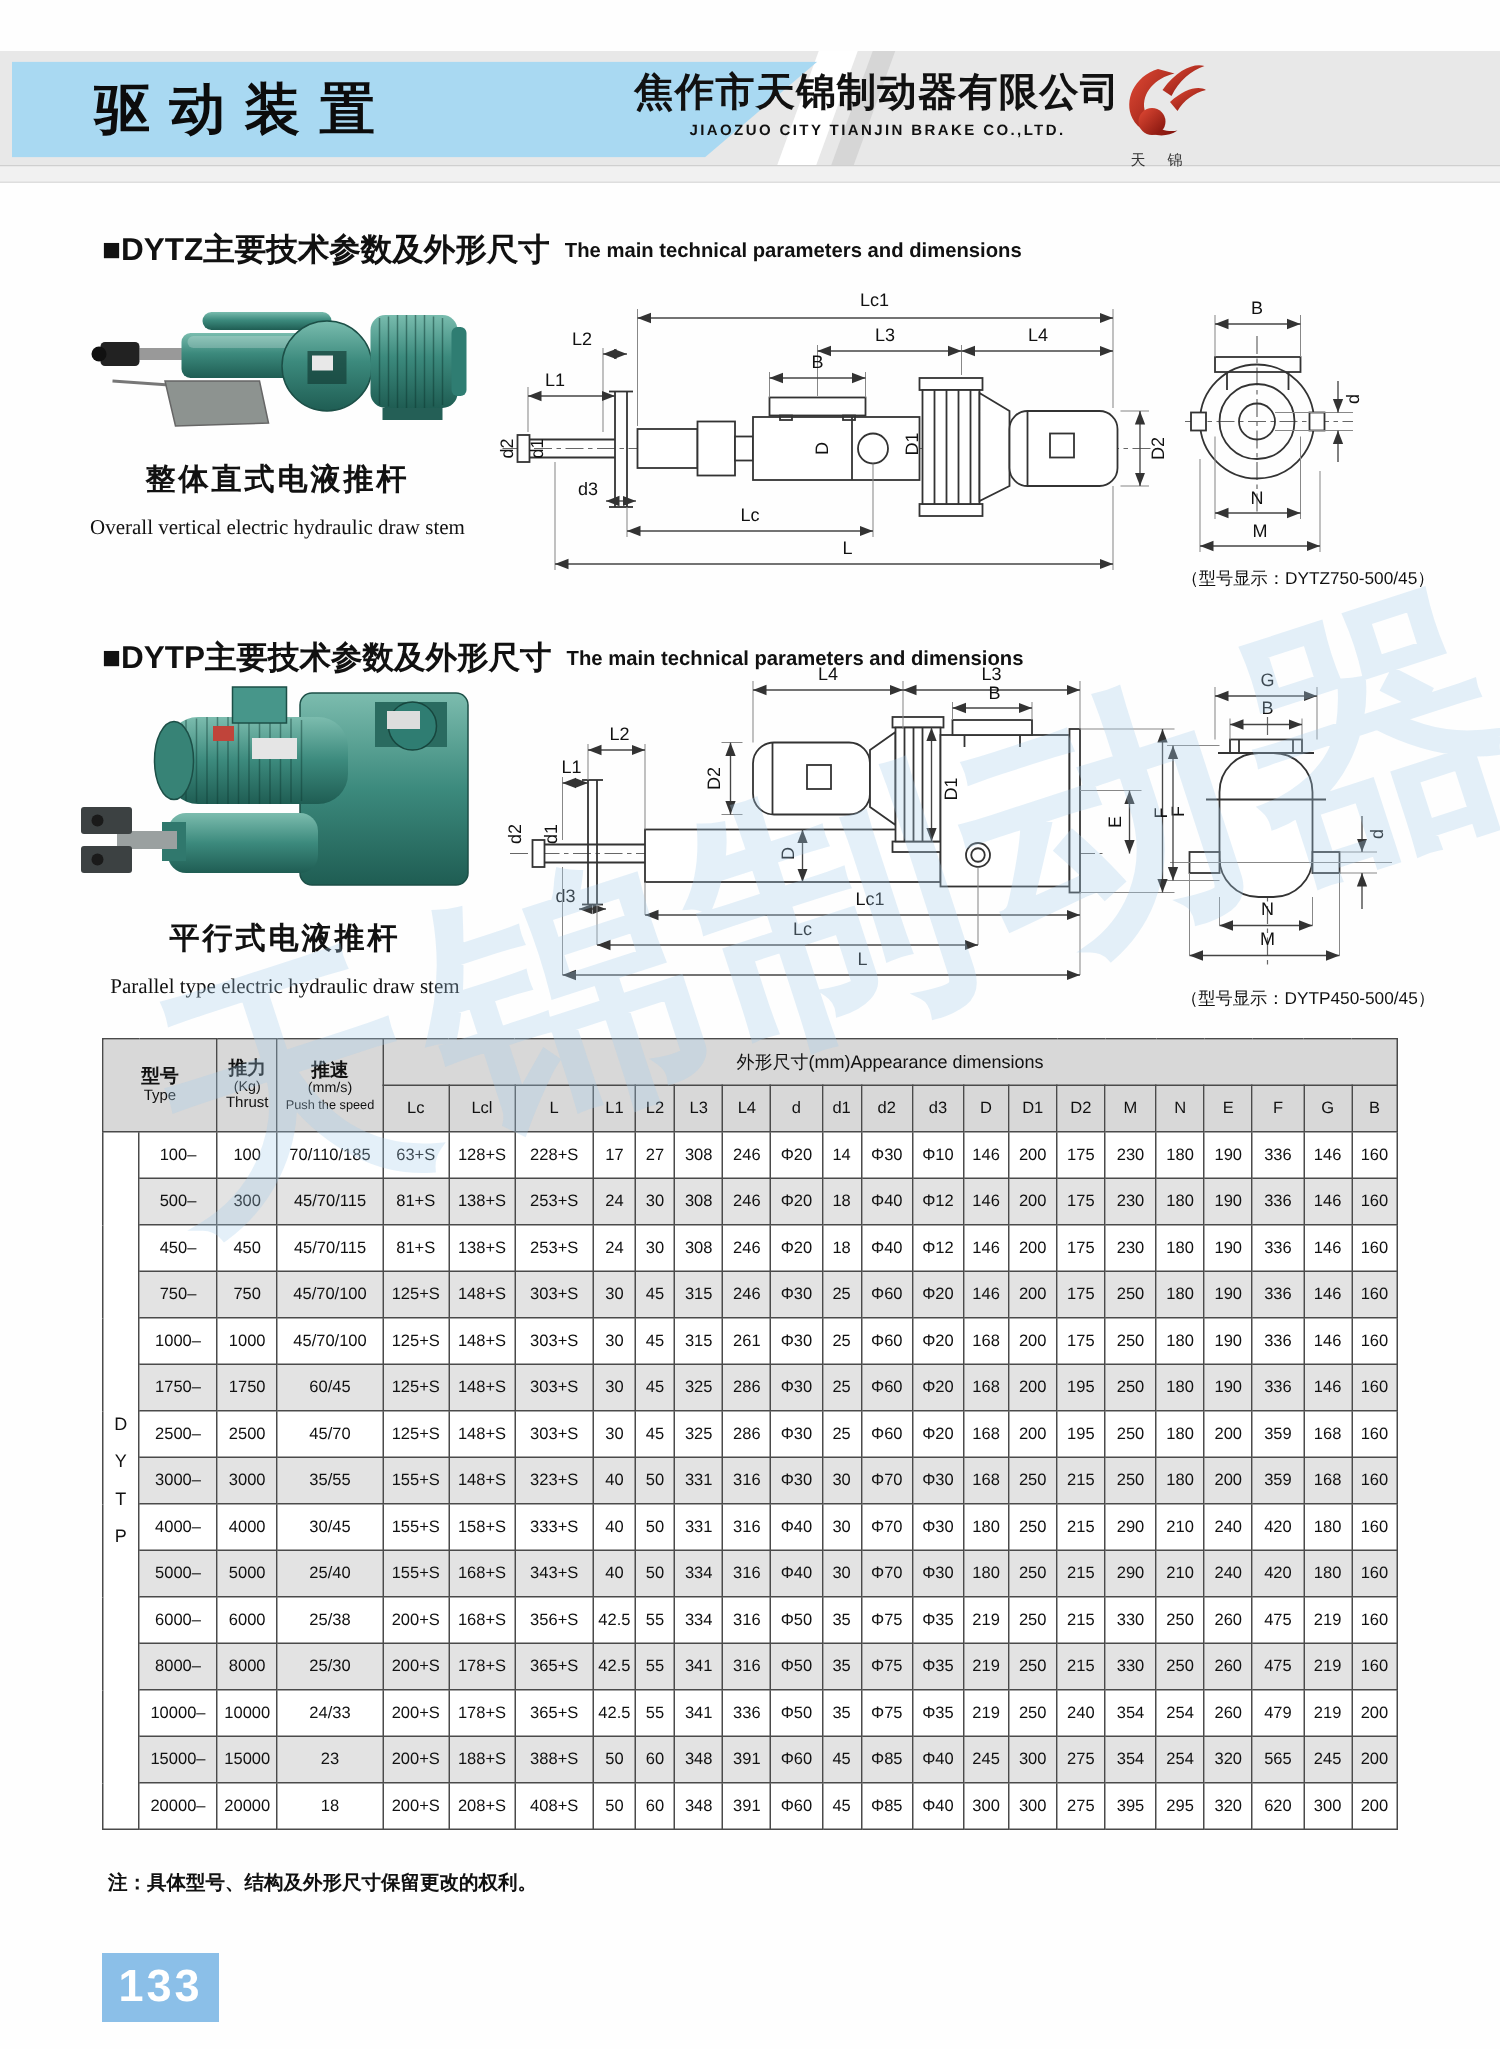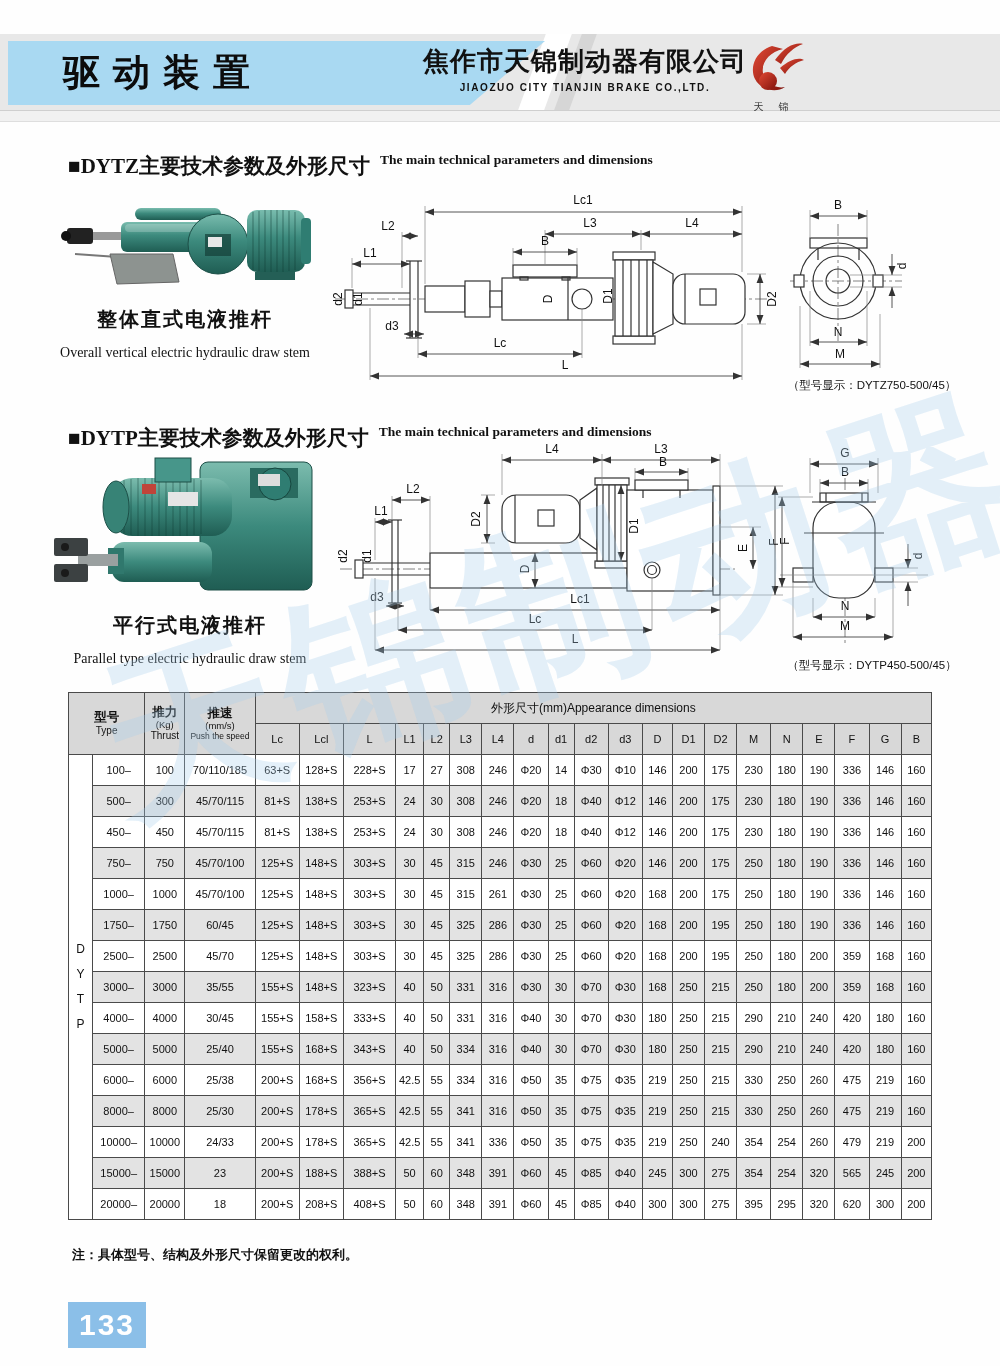--- a/index.html
+++ b/index.html
@@ -15,21 +15,21 @@
   .title-plate span{margin-left:55px;font-size:37px;font-weight:bold;letter-spacing:13px;color:#0c0c0c;}
   .hstripe{position:absolute;top:34px;height:76px;transform:skewX(-20deg);}
   .hs1{left:532px;width:26px;background:#ffffff;}
   .hs2{left:568px;width:15px;background:#d6d6d6;}
   .company{position:absolute;left:420px;top:44px;width:330px;text-align:center;}
   .company-cn{font-size:26px;font-weight:bold;font-family:"Liberation Serif",serif;letter-spacing:1px;white-space:nowrap;}
   .company-en{font-size:10px;font-weight:bold;letter-spacing:1.6px;margin-top:3px;white-space:nowrap;}
   .logo-box{position:absolute;left:742px;top:36px;width:64px;height:80px;}
 
   
-  .sec-title{position:absolute;left:68px;display:flex;align-items:flex-start;gap:10px;white-space:nowrap;font-family:Liberation Serif, serif;}
+  .sec-title{position:absolute;left:68px;display:flex;align-items:center;gap:10px;white-space:nowrap;}
   .sec-title-cn{font-size:21px;font-weight:bold;}
   .sec-title-en{font-size:13.5px;font-weight:bold;}
 
   .photo-cap{position:absolute;text-align:center;}
   .cap-cn{font-size:20px;font-weight:bold;letter-spacing:2px;}
   .cap-en{font-size:14px;font-family:"Liberation Serif",serif;margin-top:12px;}
   .model-note{position:absolute;font-size:11.5px;text-align:center;width:260px;}
 
   
   svg{position:absolute;overflow:visible;}

